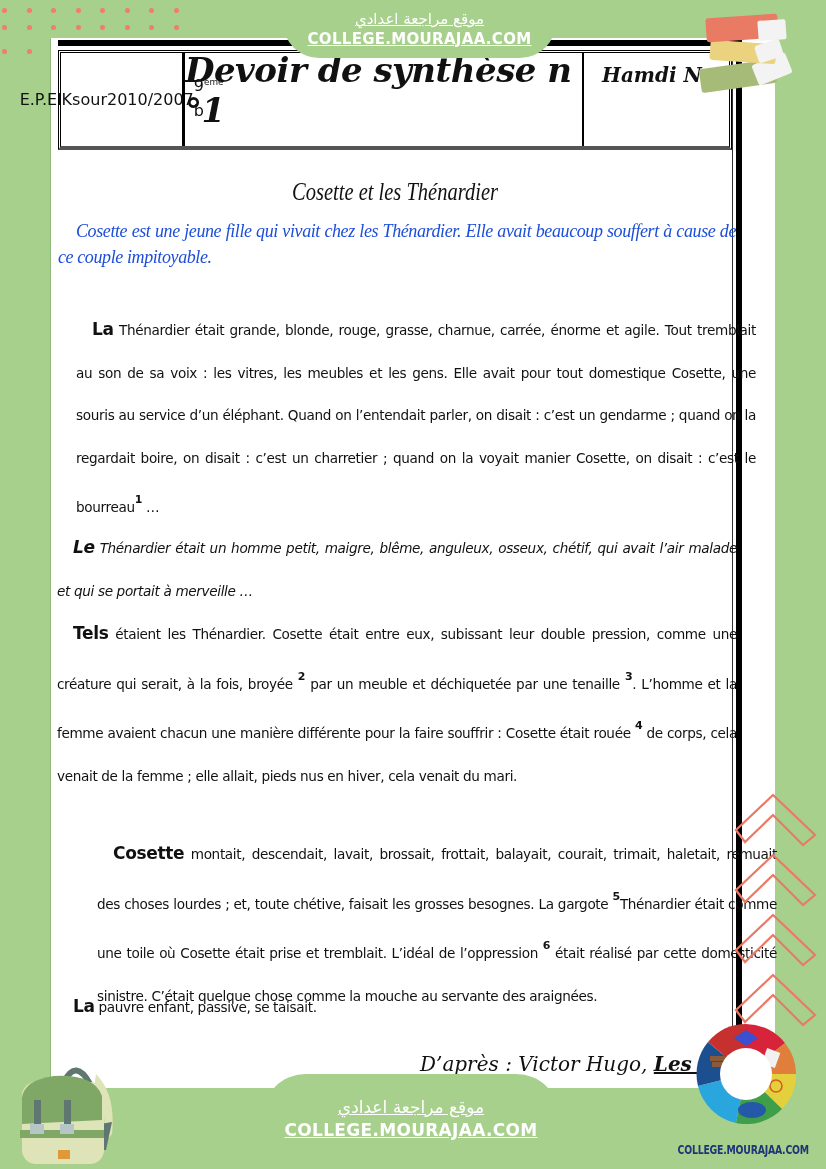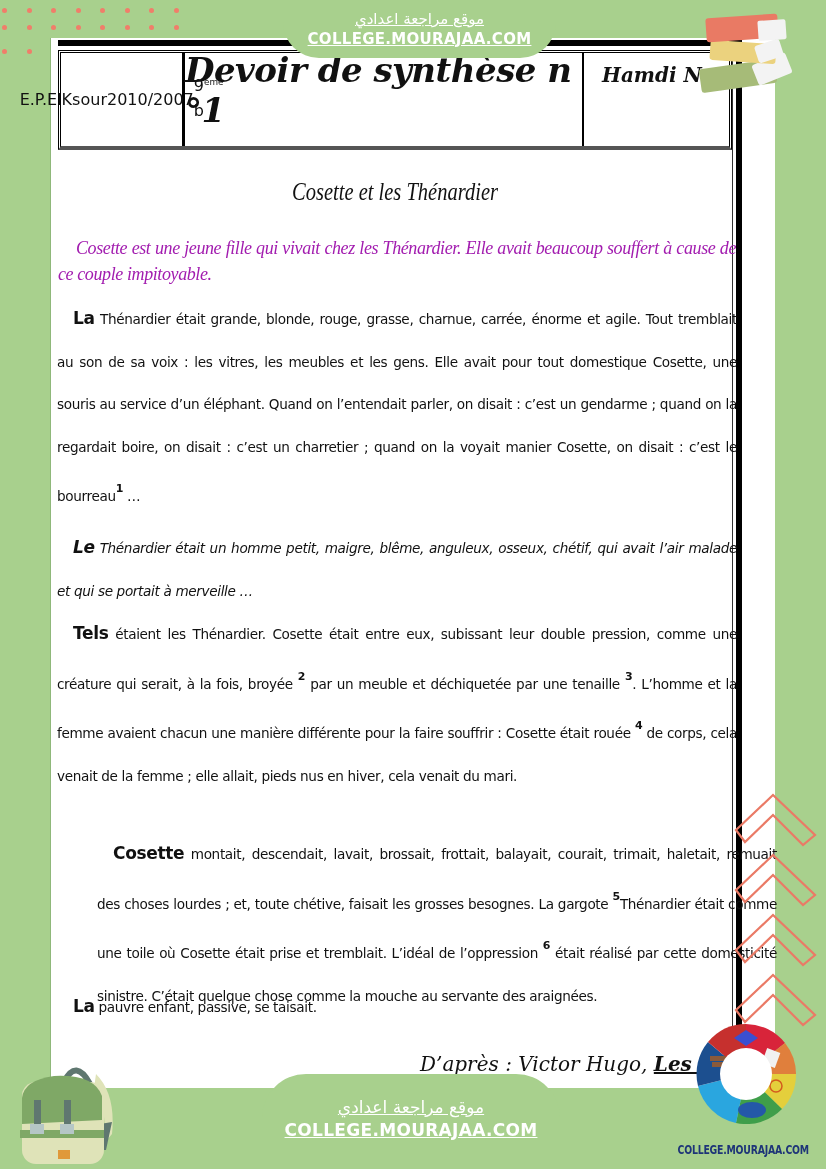--- a/index.html
+++ b/index.html
@@ -17,21 +17,21 @@
   .hcell.mid { width: 399px; border-right: 2px solid #000; display: flex; align-items: center; justify-content: center; }
   .hcell.right { flex: 1; display: flex; align-items: flex-start; justify-content: flex-start; padding: 10px 0 0 18px; }
   .script { font-family: "DejaVu Serif", serif; font-style: italic; font-weight: bold; color: #111; }
   .exam-title { font-size: 34px; letter-spacing: -0.5px; margin-top: -20px; }
   .teacher { font-size: 20px; }
   sup { font-size: 0.55em; vertical-align: super; }
   sub { font-size: 0.6em; }
 
   .doc-title { position: absolute; left: 50px; width: 690px; top: 178px; text-align: center; font-family: "Liberation Serif", serif; font-style: italic; font-size: 25px; color: #111; transform: scaleX(0.82); }
 
-  .intro { position: absolute; left: 58px; top: 235px; width: 678px; font-family: "Liberation Serif", serif; font-style: italic; font-size: 18px; line-height: 26px; color: #a21caf; text-align: justify; letter-spacing: -0.4px; }
+  .intro { position: absolute; left: 58px; top: 218px; width: 678px; font-family: "Liberation Serif", serif; font-style: italic; font-size: 18px; line-height: 26px; color: #1d4ed8; text-align: justify; letter-spacing: -0.4px; }
   .intro .indent { display: inline-block; width: 18px; }
 
   .body-text { position: absolute; left: 57px; width: 680px; font-family: "DejaVu Sans", sans-serif; font-size: 13.6px; color: #111; text-align: justify; letter-spacing: -0.35px; }
   .para { line-height: 42.5px; }
   .para .indent { display: inline-block; width: 16px; }
   .para .drop { font-size: 17px; font-weight: bold; }
   .fn { font-size: 11px; vertical-align: 9px; font-weight: bold; }
 
   .source { position: absolute; left: 420px; top: 1052px; font-family: "DejaVu Serif", serif; font-style: italic; font-size: 20px; color: #111; white-space: nowrap; }
   .source .work { text-decoration: underline; font-weight: bold; }
@@ -118,21 +118,21 @@
   </div>
   <div class="hcell right">
     <span class="script teacher">Hamdi Na</span>
   </div>
 </div>
 
 <div class="doc-title">Cosette et les Thénardier</div>
 
 <div class="intro"><span class="indent"></span><span>Cosette est une jeune fille qui vivait chez les Thénardier. Elle avait beaucoup souffert à cause de ce couple impitoyable.</span></div>
 
-<div class="body-text" style="top:297px;">
+<div class="body-text" style="top:308px;margin-left:19px;">
   <div class="para"><span class="indent"></span><span class="drop">La</span><span> Thénardier était grande, blonde, rouge, grasse, charnue, carrée, énorme et agile. Tout tremblait au son de sa voix : les vitres, les meubles et les gens. Elle avait pour tout domestique Cosette, une souris au service d’un éléphant. Quand on l’entendait parler, on disait : c’est un gendarme ; quand on la regardait boire, on disait : c’est un charretier ; quand on la voyait manier Cosette, on disait : c’est le bourreau</span><span class="fn">1</span><span> …</span></div>
 </div>
 
 <div class="body-text" style="top:526px;font-style:italic;">
   <div class="para"><span class="indent"></span><span class="drop">Le</span><span> Thénardier était un homme petit, maigre, blême, anguleux, osseux, chétif, qui avait l’air malade et qui se portait à merveille …</span></div>
 </div>
 
 <div class="body-text" style="top:612px;">
   <div class="para"><span class="indent"></span><span class="drop">Tels</span><span> étaient les Thénardier. Cosette était entre eux, subissant leur double pression, comme une créature qui serait, à la fois, broyée </span><span class="fn">2</span><span> par un meuble et déchiquetée par une tenaille </span><span class="fn">3</span><span>. L’homme et la femme avaient chacun une manière différente pour la faire souffrir : Cosette était rouée </span><span class="fn">4</span><span> de corps, cela venait de la femme ; elle allait, pieds nus en hiver, cela venait du mari.</span></div>
 </div>

